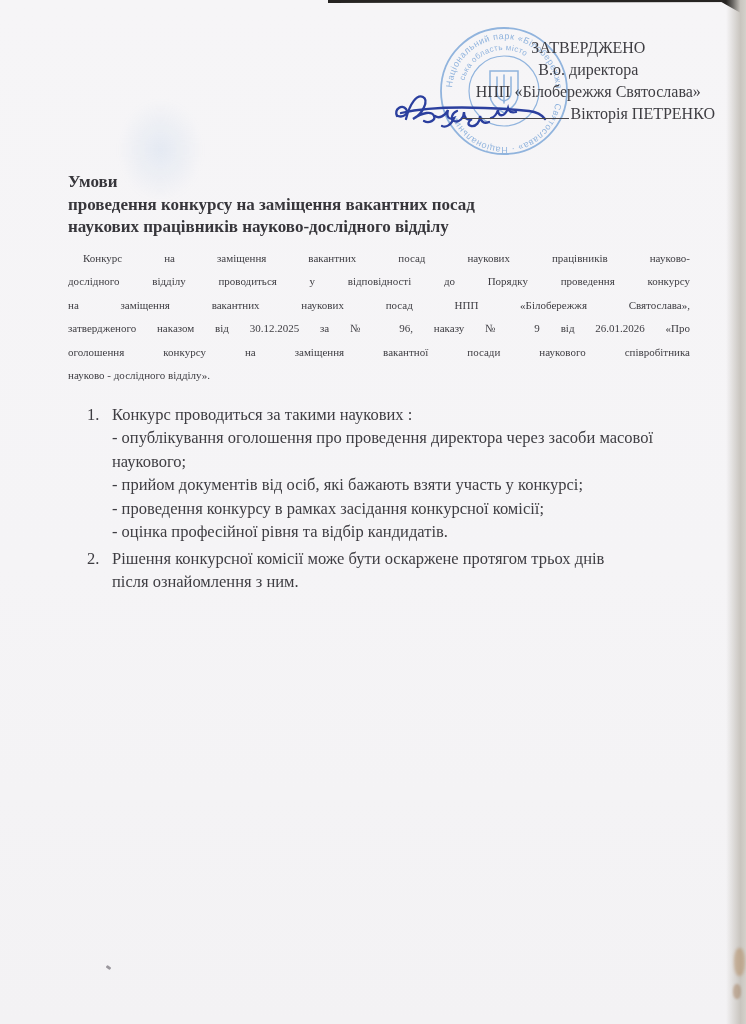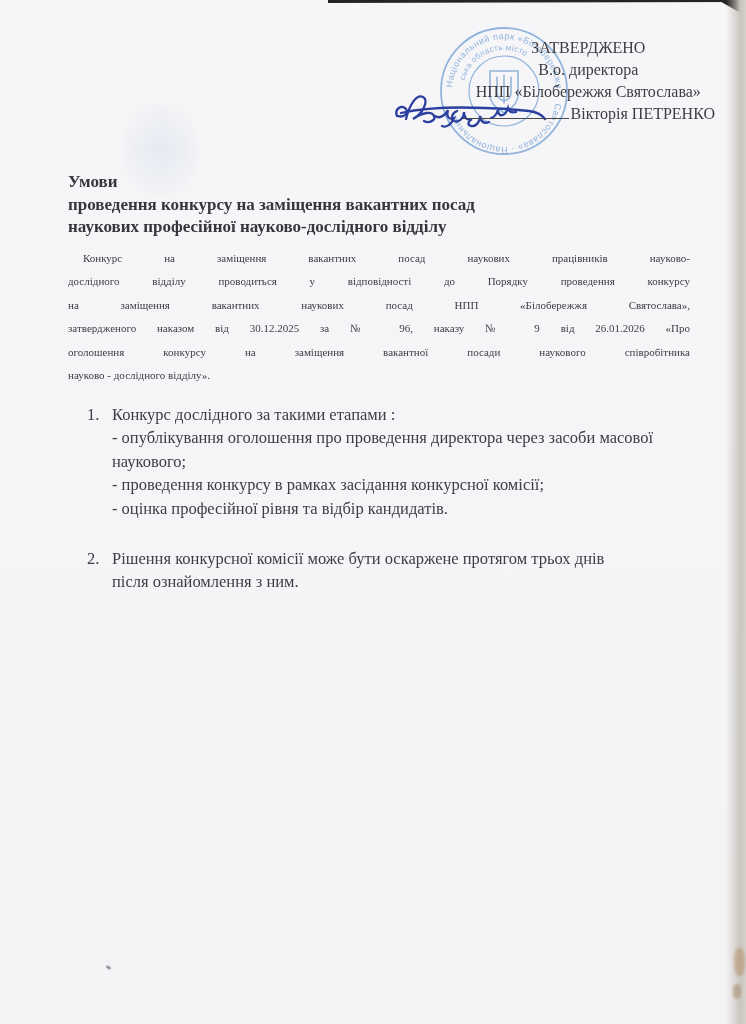--- a/index.html
+++ b/index.html
@@ -133,38 +133,39 @@
     <div>В.о. директора</div>
     <div>НПП «Білобережжя Святослава»</div>
     <div>
       <span class="sig-underline"></span><span>Вікторія ПЕТРЕНКО</span>
     </div>
   </div>
 
   <div class="doc-title">
     <div>Умови</div>
     <div>проведення конкурсу на заміщення вакантних посад</div>
-    <div>наукових професійної науково-дослідного відділу</div>
+    <div>наукових працівників науково-дослідного відділу</div>
   </div>
 
   <div class="intro">
     <div class="jline indent">Конкурс на заміщення вакантних посад наукових працівників науково-</div>
     <div class="jline">дослідного відділу проводиться у відповідності до Порядку проведення конкурсу</div>
     <div class="jline">на заміщення вакантних наукових посад  НПП «Білобережжя Святослава»,</div>
     <div class="jline">затвердженого наказом від 30.12.2025 за № 96, наказу № 9 від 26.01.2026 «Про</div>
     <div class="jline">оголошення  конкурсу на  заміщення вакантної посади  наукового співробітника</div>
     <div class="nline">науково - дослідного відділу».</div>
   </div>
 
   <div class="list-item item-1">
     <div class="num">1.</div>
     <div class="content">
-      <div>Конкурс дослідного за такими етапами :</div>
+      <div>Конкурс проводиться за такими наукових :</div>
       <div>- опублікування оголошення про проведення директора через засоби масової</div>
       <div>наукового;</div>
+      <div>- прийом документів від осіб, які бажають взяти участь у конкурсі;</div>
       <div>- проведення конкурсу в рамках засідання конкурсної комісії;</div>
       <div>-  оцінка професійної рівня та відбір кандидатів.</div>
     </div>
   </div>
 
   <div class="list-item item-2">
     <div class="num">2.</div>
     <div class="content">
       <div>Рішення конкурсної комісії може бути оскаржене протягом трьох днів</div>
       <div>після ознайомлення з ним.</div>

